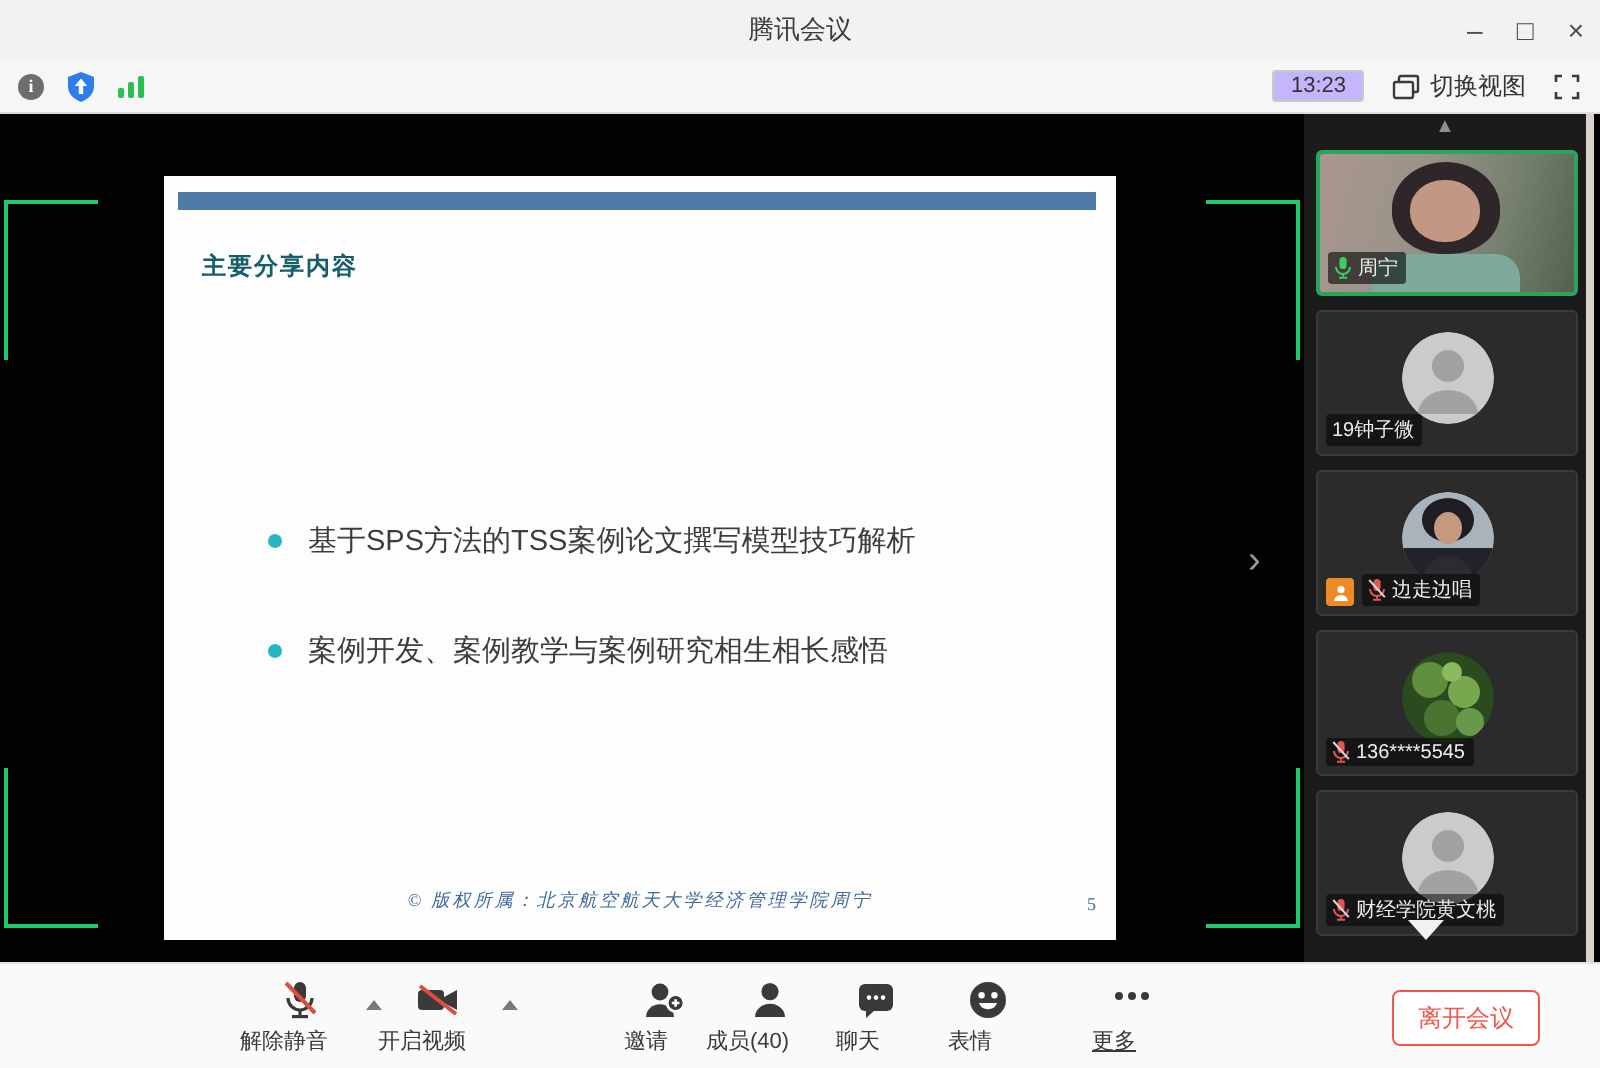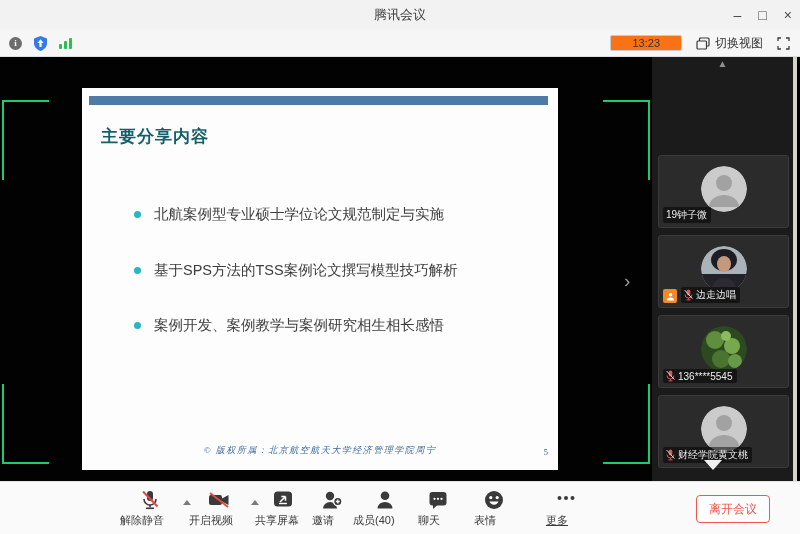--- a/index.html
+++ b/index.html
@@ -13,36 +13,36 @@
   .win-controls span { cursor:default; line-height:1; }
 
   
   .statusbar { position:absolute; left:0; top:30px; width:800px; height:27px; background:#f6f6f6; border-bottom:1px solid #dedede; }
   .sb-left { position:absolute; left:9px; top:0; height:26px; display:flex; align-items:center; gap:12px; }
   .info-circle { width:13px; height:13px; border-radius:50%; background:#6d6d6d; color:#fff; font-size:9px; font-family:"Liberation Serif",serif; font-weight:bold; display:flex; align-items:center; justify-content:center; }
   .signal { display:flex; align-items:flex-end; gap:2px; height:12px; }
   .signal i { display:block; width:3px; background:#2abf53; border-radius:1px; }
   .signal i:nth-child(1){height:5px;} .signal i:nth-child(2){height:8px;} .signal i:nth-child(3){height:11px;}
   .sb-right { position:absolute; right:10px; top:0; height:26px; display:flex; align-items:center; gap:14px; }
-  .time-box { border:1px solid #c9c9c9; background:#f97316; border-radius:2px; font-size:11px; color:#333; padding:1px 21px; }
+  .time-box { border:1px solid #c9c9c9; background:#c4b5fd; border-radius:2px; font-size:11px; color:#333; padding:1px 8px; }
   .switch-view { display:flex; align-items:center; gap:5px; font-size:12px; color:#333; cursor:default; }
 
   
   .stage { position:absolute; left:0; top:57px; width:652px; height:424px; background:#020202; }
   .br { position:absolute; }
   .br-tl { left:2px; top:43px; width:47px; height:80px; border-left:2px solid #1fc96e; border-top:2px solid #1fc96e; }
   .br-tr { right:2px; top:43px; width:47px; height:80px; border-right:2px solid #1fc96e; border-top:2px solid #1fc96e; }
   .br-bl { left:2px; bottom:17px; width:47px; height:80px; border-left:2px solid #1fc96e; border-bottom:2px solid #1fc96e; }
   .br-br { right:2px; bottom:17px; width:47px; height:80px; border-right:2px solid #1fc96e; border-bottom:2px solid #1fc96e; }
   .chevron { position:absolute; left:624px; top:214px; color:#9a9a9a; font-size:19px; line-height:1; cursor:default; }
 
   
   .slide { position:absolute; left:82px; top:31px; width:476px; height:382px; background:#fdfdfd; }
   .slide-bar { position:absolute; top:8px; left:7px; right:10px; height:9px; background:#4e7aa6; }
-  .slide-title { position:absolute; left:19px; top:37px; font-size:17px; font-weight:bold; color:#155f6b; letter-spacing:1px; }
+  .slide-title { position:absolute; left:19px; top:37px; font-size:12px; font-weight:bold; color:#155f6b; letter-spacing:1px; }
   .bullet-row { position:absolute; left:52px; right:20px; display:flex; align-items:flex-start; gap:13px; font-size:14.5px; color:#3d3d3d; }
   .bullet-row .dot { flex:0 0 auto; width:7px; height:7px; border-radius:50%; background:#27b6c3; margin-top:6px; }
   .b1 { top:117px; } .b2 { top:173px; } .b3 { top:228px; }
   .slide-footer { position:absolute; left:0; bottom:13px; width:100%; text-align:center; font-family:"Liberation Serif",serif; font-style:italic; font-size:9px; color:#40699c; letter-spacing:1.5px; }
   .page-num { position:absolute; right:10px; bottom:13px; font-size:9px; color:#40699c; font-family:"Liberation Serif",serif; }
 
   
   .sidebar { position:absolute; left:652px; top:57px; width:141px; height:424px; background:#1b1b1b; }
   .scroll-up { position:absolute; top:1px; left:0; width:100%; text-align:center; color:#8f8f8f; font-size:10px; cursor:default; }
   .tile { position:absolute; left:6px; width:131px; height:73px; background:#2b2b2b; border:1px solid #3a3a3a; border-radius:3px; overflow:hidden; }
@@ -120,42 +120,56 @@
 
 <div class="stage">
   <div class="br br-tl"></div>
   <div class="br br-tr"></div>
   <div class="br br-bl"></div>
   <div class="br br-br"></div>
 
   <div class="slide">
     <div class="slide-bar"></div>
     <div class="slide-title">主要分享内容</div>
-    <div class="bullet-row b1">
-      <span class="dot"></span>
-      <span>北航案例型专业硕士学位论文规范制定与实施</span>
-    </div>
     <div class="bullet-row b2">
       <span class="dot"></span>
       <span>基于SPS方法的TSS案例论文撰写模型技巧解析</span>
     </div>
     <div class="bullet-row b3">
       <span class="dot"></span>
       <span>案例开发、案例教学与案例研究相生相长感悟</span>
     </div>
     <div class="slide-footer">© 版权所属：北京航空航天大学经济管理学院周宁</div>
     <div class="page-num">5</div>
   </div>
 
   <div class="chevron">›</div>
 </div>
 
 <div class="sidebar">
   <div class="scroll-up">▲</div>
 
+  <div class="tile t1">
+    <div class="video">
+      <div class="hair"></div>
+      <div class="face"></div>
+      <div class="shirt"></div>
+    </div>
+    <div class="name-label">
+      <span style="display:flex;">
+        <svg width="9" height="12" viewBox="0 0 9 12">
+            <rect x="2.7" y="0.5" width="3.6" height="6" rx="1.8" fill="#3ecb63"></rect>
+            <path d="M1 5.5 a3.5 3.5 0 0 0 7 0" stroke="#3ecb63" fill="none" stroke-width="1"></path>
+            <line x1="4.5" y1="9" x2="4.5" y2="10.4" stroke="#3ecb63" stroke-width="1"></line>
+            <line x1="2.5" y1="10.9" x2="6.5" y2="10.9" stroke="#3ecb63" stroke-width="1"></line>
+          </svg>
+      </span>
+      <span>周宁</span>
+    </div>
+  </div>
 
   <div class="tile t2">
     <div class="avatar">
       <svg width="46" height="46" viewBox="0 0 46 46">
           <circle cx="23" cy="23" r="23" fill="#cbcbcb"></circle>
           <circle cx="23" cy="17" r="8" fill="#a2a2a2"></circle>
           <path d="M8 41 a15 12 0 0 1 30 0 Z" fill="#a2a2a2"></path>
         </svg>
     </div>
     <div class="name-label">
@@ -279,30 +293,20 @@
       <svg width="24" height="22" viewBox="0 0 24 22">
           <rect x="2" y="6" width="13" height="10" rx="2" fill="#3a3a3a"></rect>
           <path d="M15 9.5 L21.5 6 V16 L15 12.5 Z" fill="#3a3a3a"></path>
           <line x1="3" y1="4" x2="21" y2="18" stroke="#e04b41" stroke-width="2"></line>
         </svg>
     </span>
     <span>开启视频</span>
   </div>
   <div class="caret c2"></div>
 
-  <div class="tb-item i-share">
-    <span class="ic">
-      <svg width="22" height="22" viewBox="0 0 22 22">
-          <rect x="2" y="2.5" width="18" height="15" rx="3.5" fill="#3a3a3a"></rect>
-          <path d="M8 13 L13.5 7.5 M13.5 7.5 h-4.2 M13.5 7.5 v4.2" stroke="#fff" stroke-width="1.5" fill="none"></path>
-          <line x1="7" y1="14.5" x2="15" y2="14.5" stroke="#fff" stroke-width="1.4"></line>
-        </svg>
-    </span>
-    <span>共享屏幕</span>
-  </div>
 
   <div class="tb-item i-invite">
     <span class="ic">
       <svg width="24" height="22" viewBox="0 0 24 22">
           <circle cx="10" cy="7" r="4.2" fill="#3a3a3a"></circle>
           <path d="M3 19.5 a7 6.4 0 0 1 14 0 Z" fill="#3a3a3a"></path>
           <circle cx="17.8" cy="12.5" r="4.2" fill="#3a3a3a" stroke="#fafafa" stroke-width="1.4"></circle>
           <path d="M17.8 10.6 v3.8 M15.9 12.5 h3.8" stroke="#fff" stroke-width="1.3"></path>
         </svg>
     </span>

